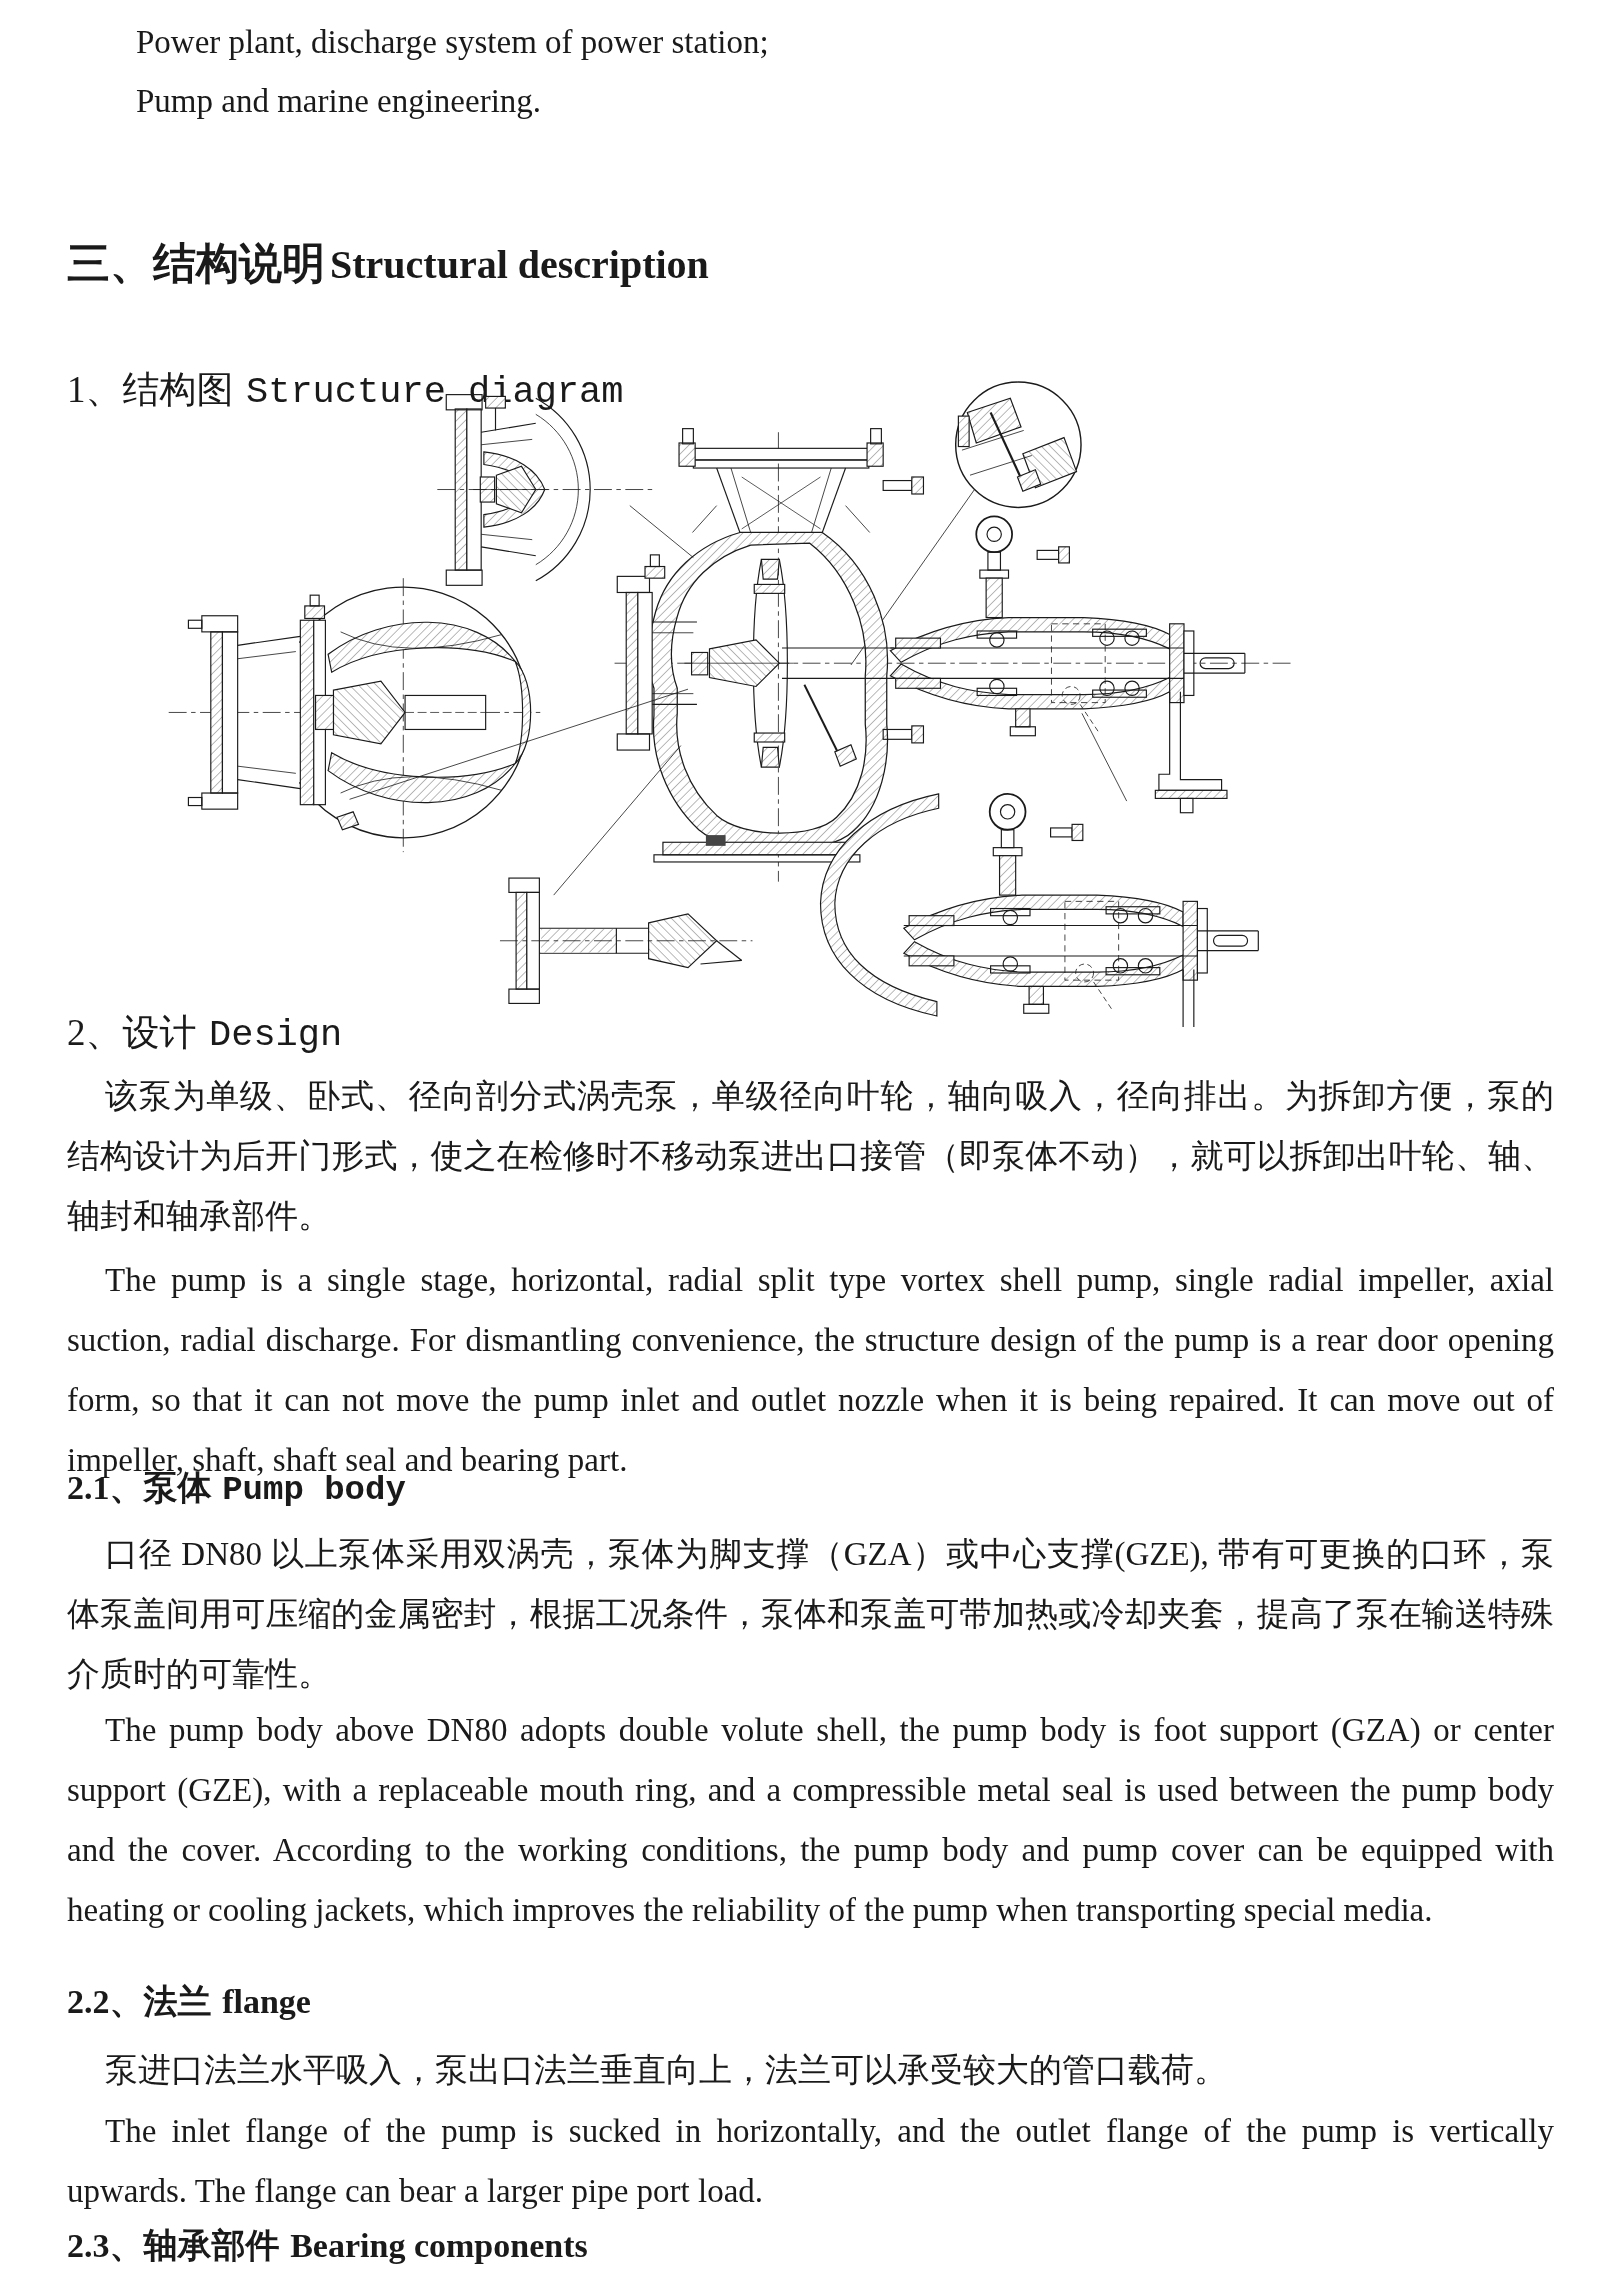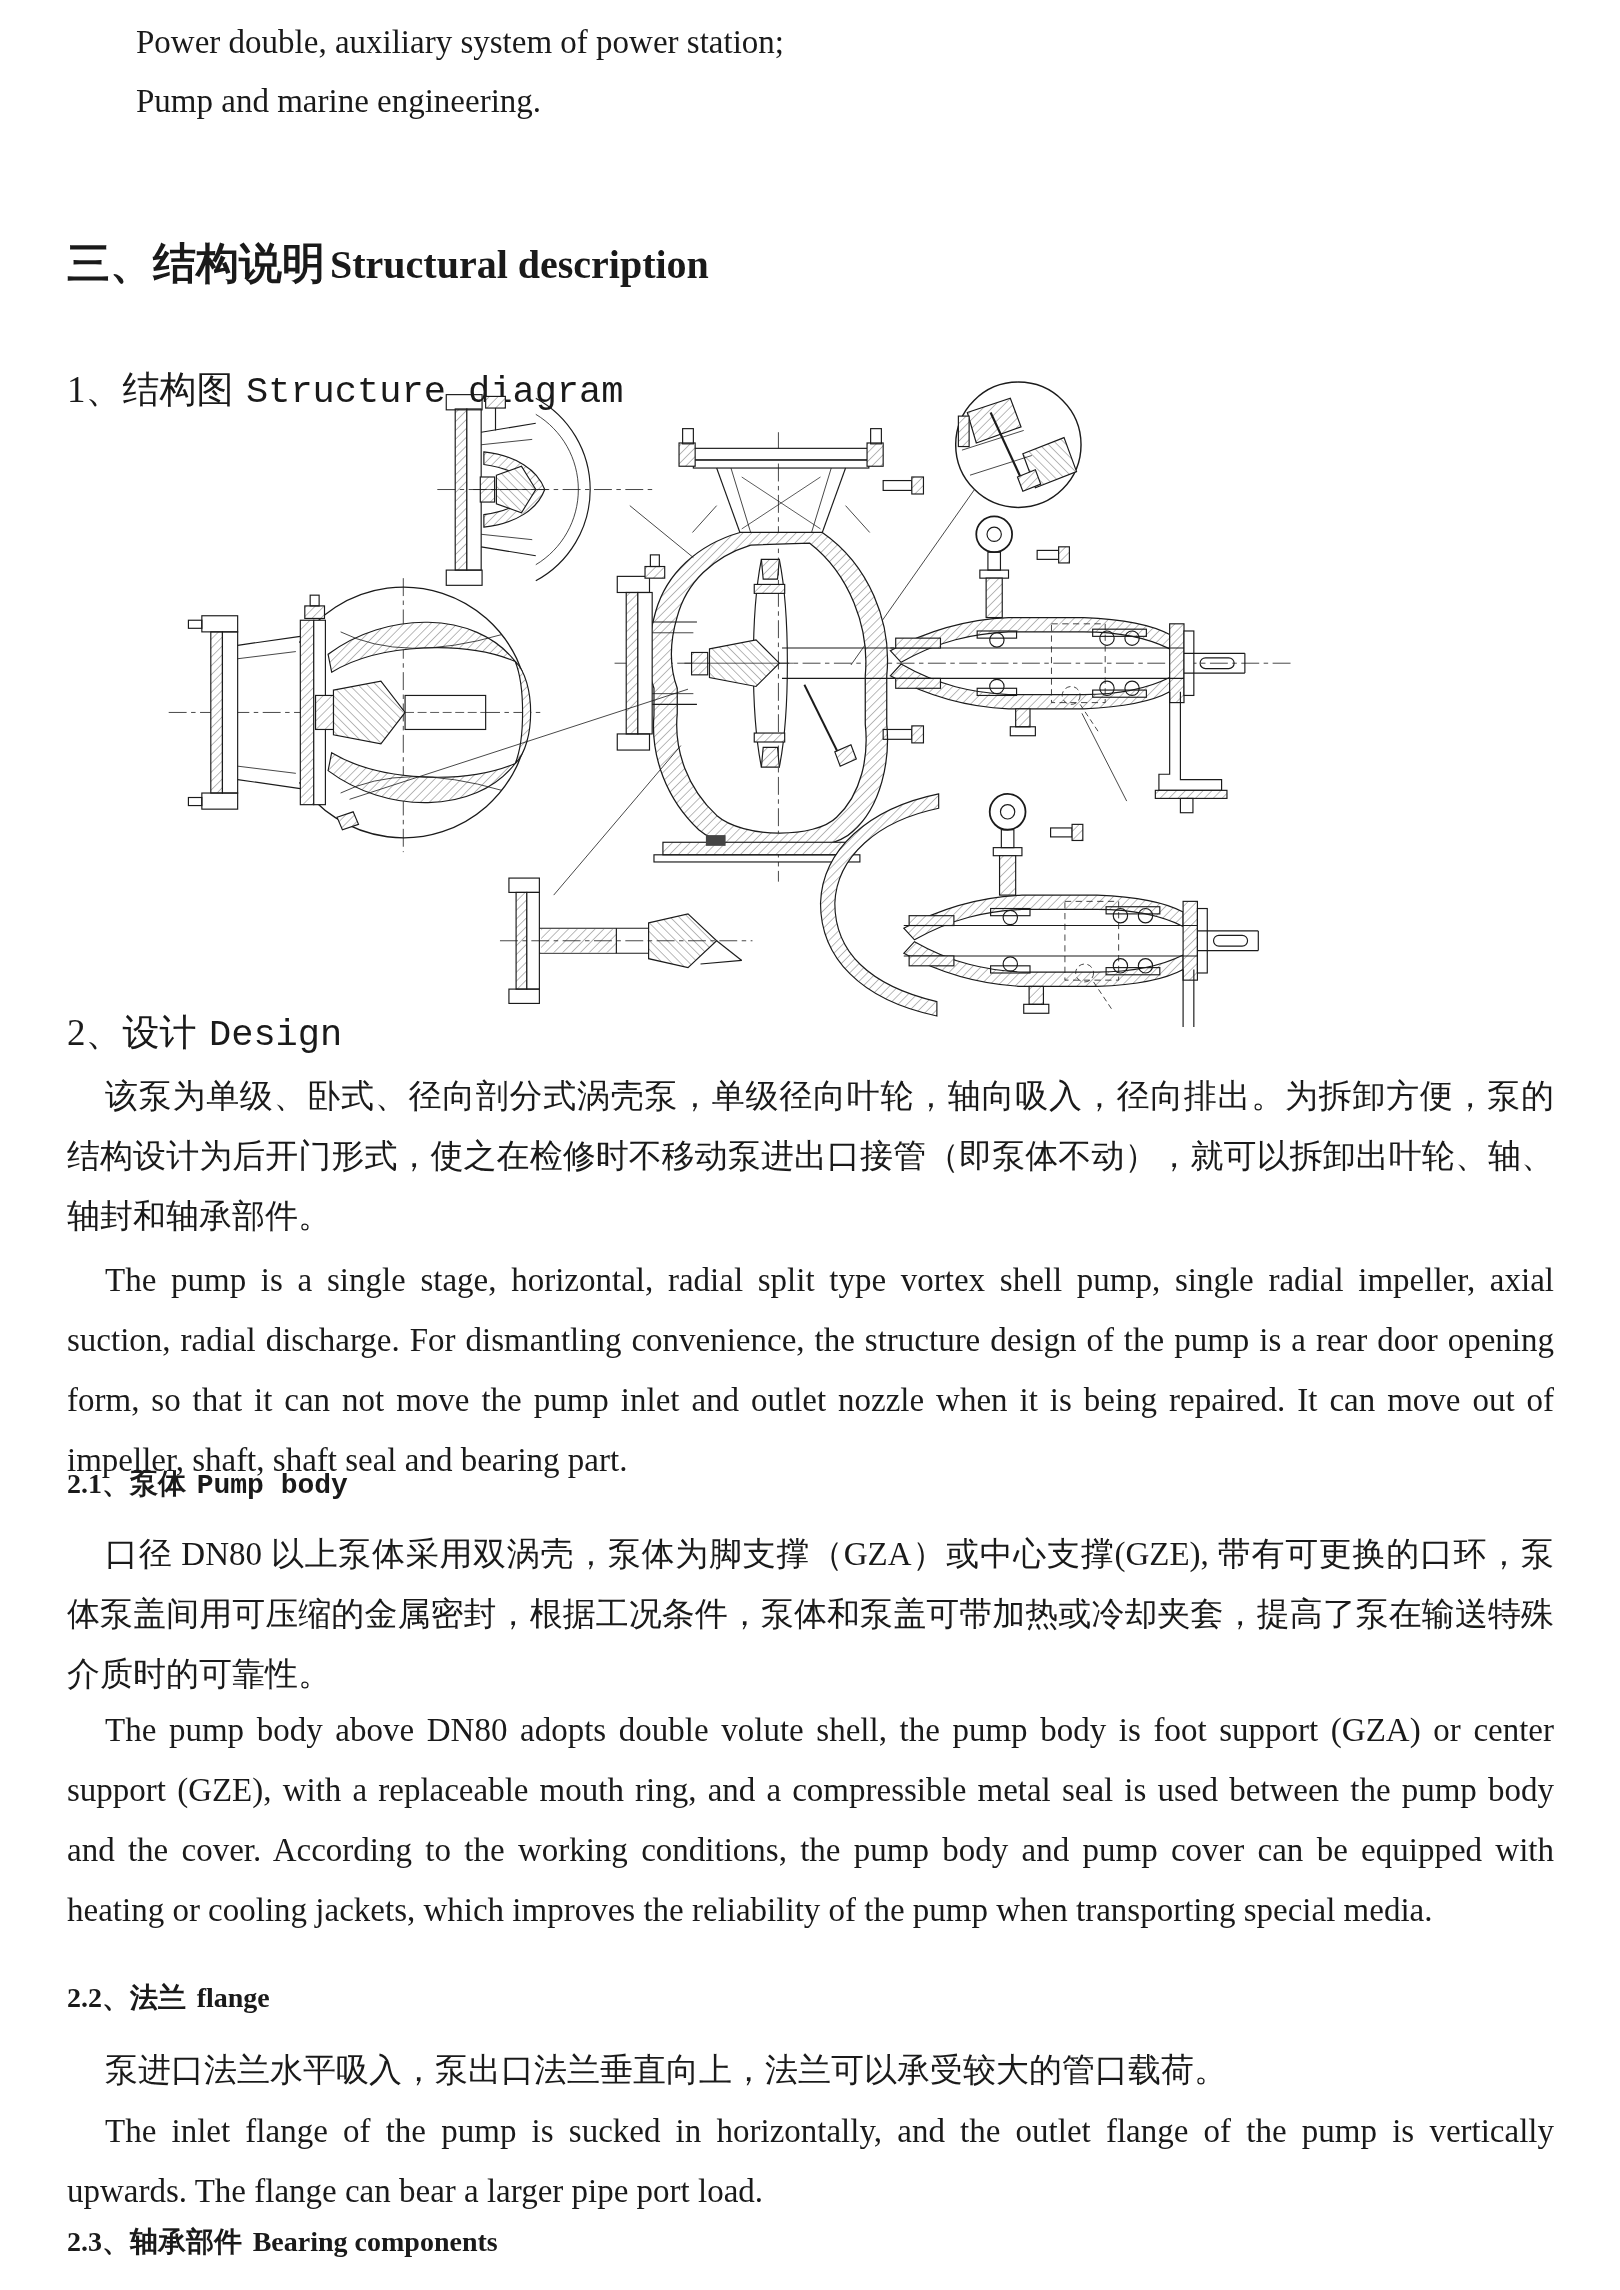--- a/index.html
+++ b/index.html
@@ -11,32 +11,32 @@
   .abs{position:absolute;}
   
   .intro-line{font-size:33px;line-height:59px;white-space:nowrap;}
   
   .h1{font-size:43px;font-weight:bold;white-space:nowrap;}
   .h1 .en{font-family:Liberation Serif, serif;font-size:40px;margin-left:5px;}
   
   .h2{font-size:37px;white-space:nowrap;}
   .h2 .en{font-family:"Liberation Mono","DejaVu Sans Mono",monospace;margin-left:12.5px;}
   
-  .h3{font-size:28px;font-weight:bold;white-space:nowrap;}
+  .h3{font-size:34px;font-weight:bold;white-space:nowrap;}
   .h3 .mono{font-family:"Liberation Mono","DejaVu Sans Mono",monospace;margin-left:10.7px;font-weight:bold;}
   .h3 .ser{margin-left:10.7px;}
   
   .para{font-size:33px;line-height:60px;width:1487px;text-align:justify;}
   .para.ind{text-indent:38px;}
 </style>
 </head>
 <body>
 
 <div class="abs" style="top:12.5px;left:136px;">
-  <div class="intro-line">Power double, auxiliary system of power station;</div>
+  <div class="intro-line">Power plant, discharge system of power station;</div>
   <div class="intro-line">Pump and marine engineering.</div>
 </div>
 
 <div class="abs h1" style="top:235px;left:67px;">
   <span class="zh">三、结构说明</span><span class="en">Structural description</span>
 </div>
 
 <div class="abs h2" style="top:365px;left:67px;">
   <span class="zh">1、结构图</span><span class="en">Structure diagram</span>
 </div>

